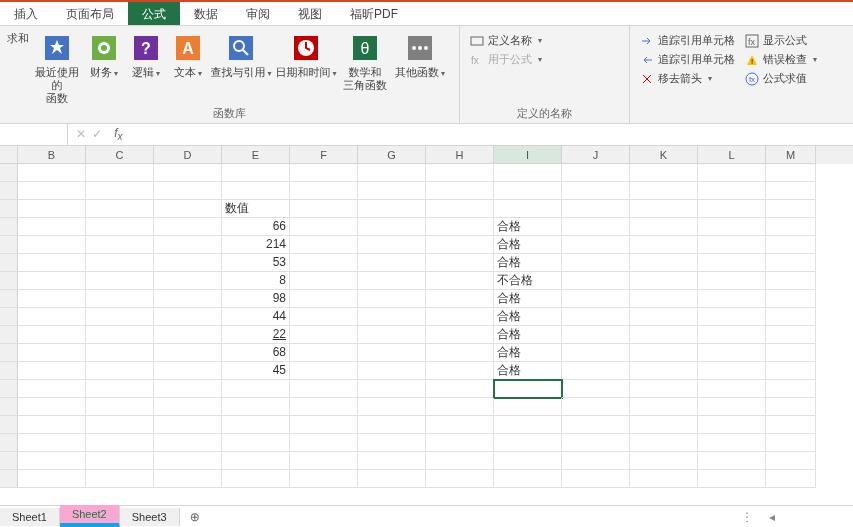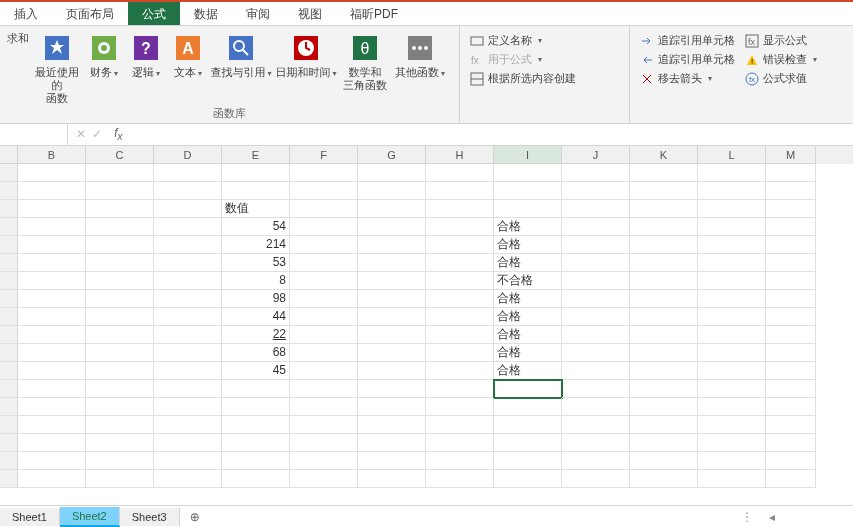--- a/index.html
+++ b/index.html
@@ -28,21 +28,21 @@
 .ch{border-right:1px solid #d4d4d4;border-bottom:1px solid #d4d4d4;text-align:center;font-size:11px;color:#555;line-height:18px}
 .corner{width:18px;background:#f0f0f0;border-right:1px solid #d4d4d4;border-bottom:1px solid #d4d4d4}
 .rows{display:flex;flex-direction:column}
 .row{display:flex;height:18px}
 .cell{border-right:1px solid #e0e0e0;border-bottom:1px solid #e0e0e0;font-size:12px;padding:0 3px;line-height:17px;overflow:hidden;white-space:nowrap}
 .cell.r{text-align:right}
 .selcell{outline:2px solid #217346;outline-offset:-1px}
 .selcol{background:#d8e8dc}
 .sheets{display:flex;align-items:center;height:22px;border-top:1px solid #d4d4d4;background:#fff;position:absolute;left:0;right:0;bottom:0}
 .stab{padding:3px 12px;border-right:1px solid #d4d4d4;cursor:pointer;font-size:11px;background:#f0f0f0}
-.stab.active{background:#7dd3fc;color:#217346;border-bottom:2px solid #0ea5e9}
+.stab.active{background:#f9a8d4;color:#217346;border-bottom:6px solid #0ea5e9}
 .addsheet{padding:3px 10px;color:#666;cursor:pointer}
 svg{display:block}
 .tri{font-size:8px;color:#666;margin-left:2px}
 </style>
 </head>
 <body>
 
 <div class="topbar"></div>
 
 <div class="tabs">
@@ -154,29 +154,23 @@
             <span>定义名称</span>
             <span class="tri">▾</span>
           </div>
         <div class="cmd disabled">
             <svg width="14" height="14">
               <text x="1" y="11" font-size="10" fill="#aaa">fx</text>
             </svg>
             <span>用于公式</span>
             <span class="tri">▾</span>
           </div>
-        <div class="cmd">
-            <svg width="14" height="14">
-              <rect x="1" y="1" width="12" height="12" fill="none" stroke="#666"></rect>
-              <line x1="1" y1="7" x2="13" y2="7" stroke="#666"></line>
-            </svg>
-            <span>根据所选内容创建</span>
-          </div>
       </div>
     </div>
+    <div class="rgroup-label">定义的名称</div>
   </div>
 
   <div class="rgroup" style="width:220px;border-right:none">
     <div class="btns">
       <div class="cmds">
         <div class="cmd">
             <svg width="14" height="14">
               <path d="M2 7h8m-3-3l3 3-3 3" stroke="#4472c4" fill="none"></path>
             </svg>
             <span>追踪引用单元格</span>
@@ -293,21 +287,21 @@
         <div class="cell" style="width: 68px;"></div>
         <div class="cell" style="width: 68px;"></div>
         <div class="cell" style="width: 68px;"></div>
         <div class="cell" style="width: 50px;"></div>
       </div>
       <div class="row">
         <div class="corner" style="height: 18px; border-bottom: 1px solid rgb(224, 224, 224);"></div>
         <div class="cell" style="width: 68px;"></div>
         <div class="cell" style="width: 68px;"></div>
         <div class="cell" style="width: 68px;"></div>
-        <div class="cell r" style="width: 68px;">54</div>
+        <div class="cell r" style="width: 68px;">66</div>
         <div class="cell" style="width: 68px;"></div>
         <div class="cell" style="width: 68px;"></div>
         <div class="cell" style="width: 68px;"></div>
         <div class="cell" style="width: 68px;">合格</div>
         <div class="cell" style="width: 68px;"></div>
         <div class="cell" style="width: 68px;"></div>
         <div class="cell" style="width: 68px;"></div>
         <div class="cell" style="width: 50px;"></div>
       </div>
       <div class="row">

